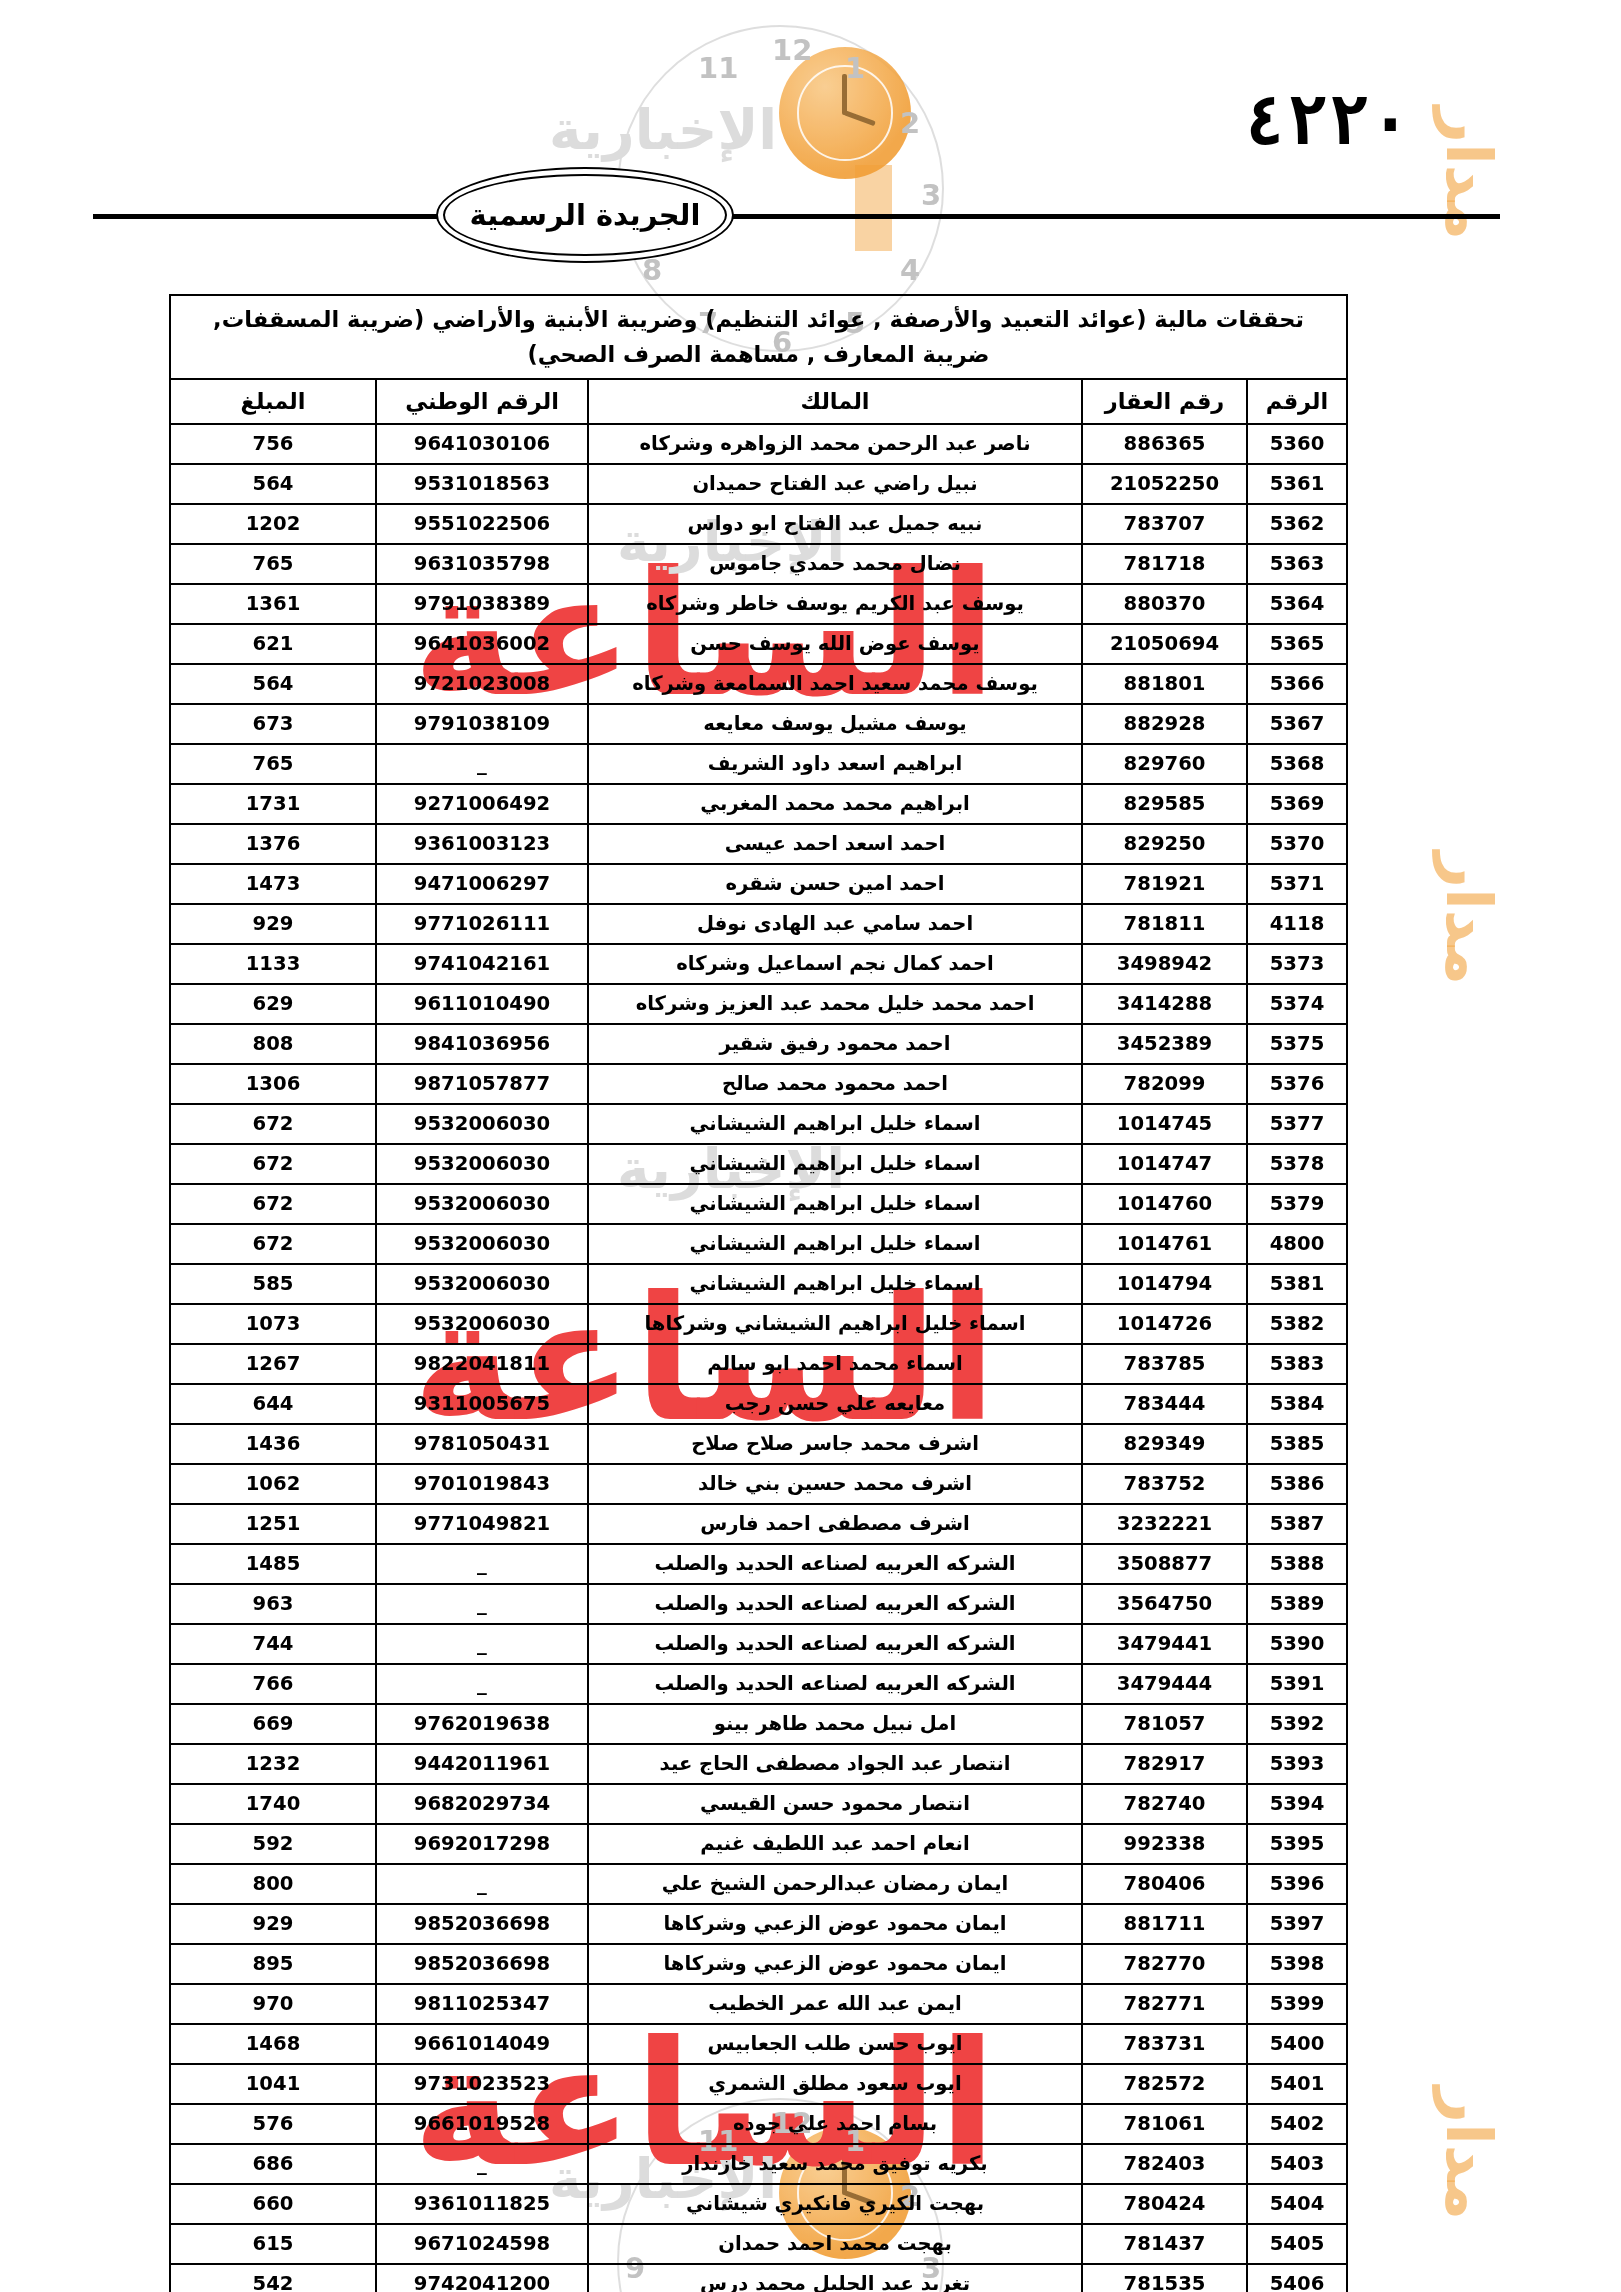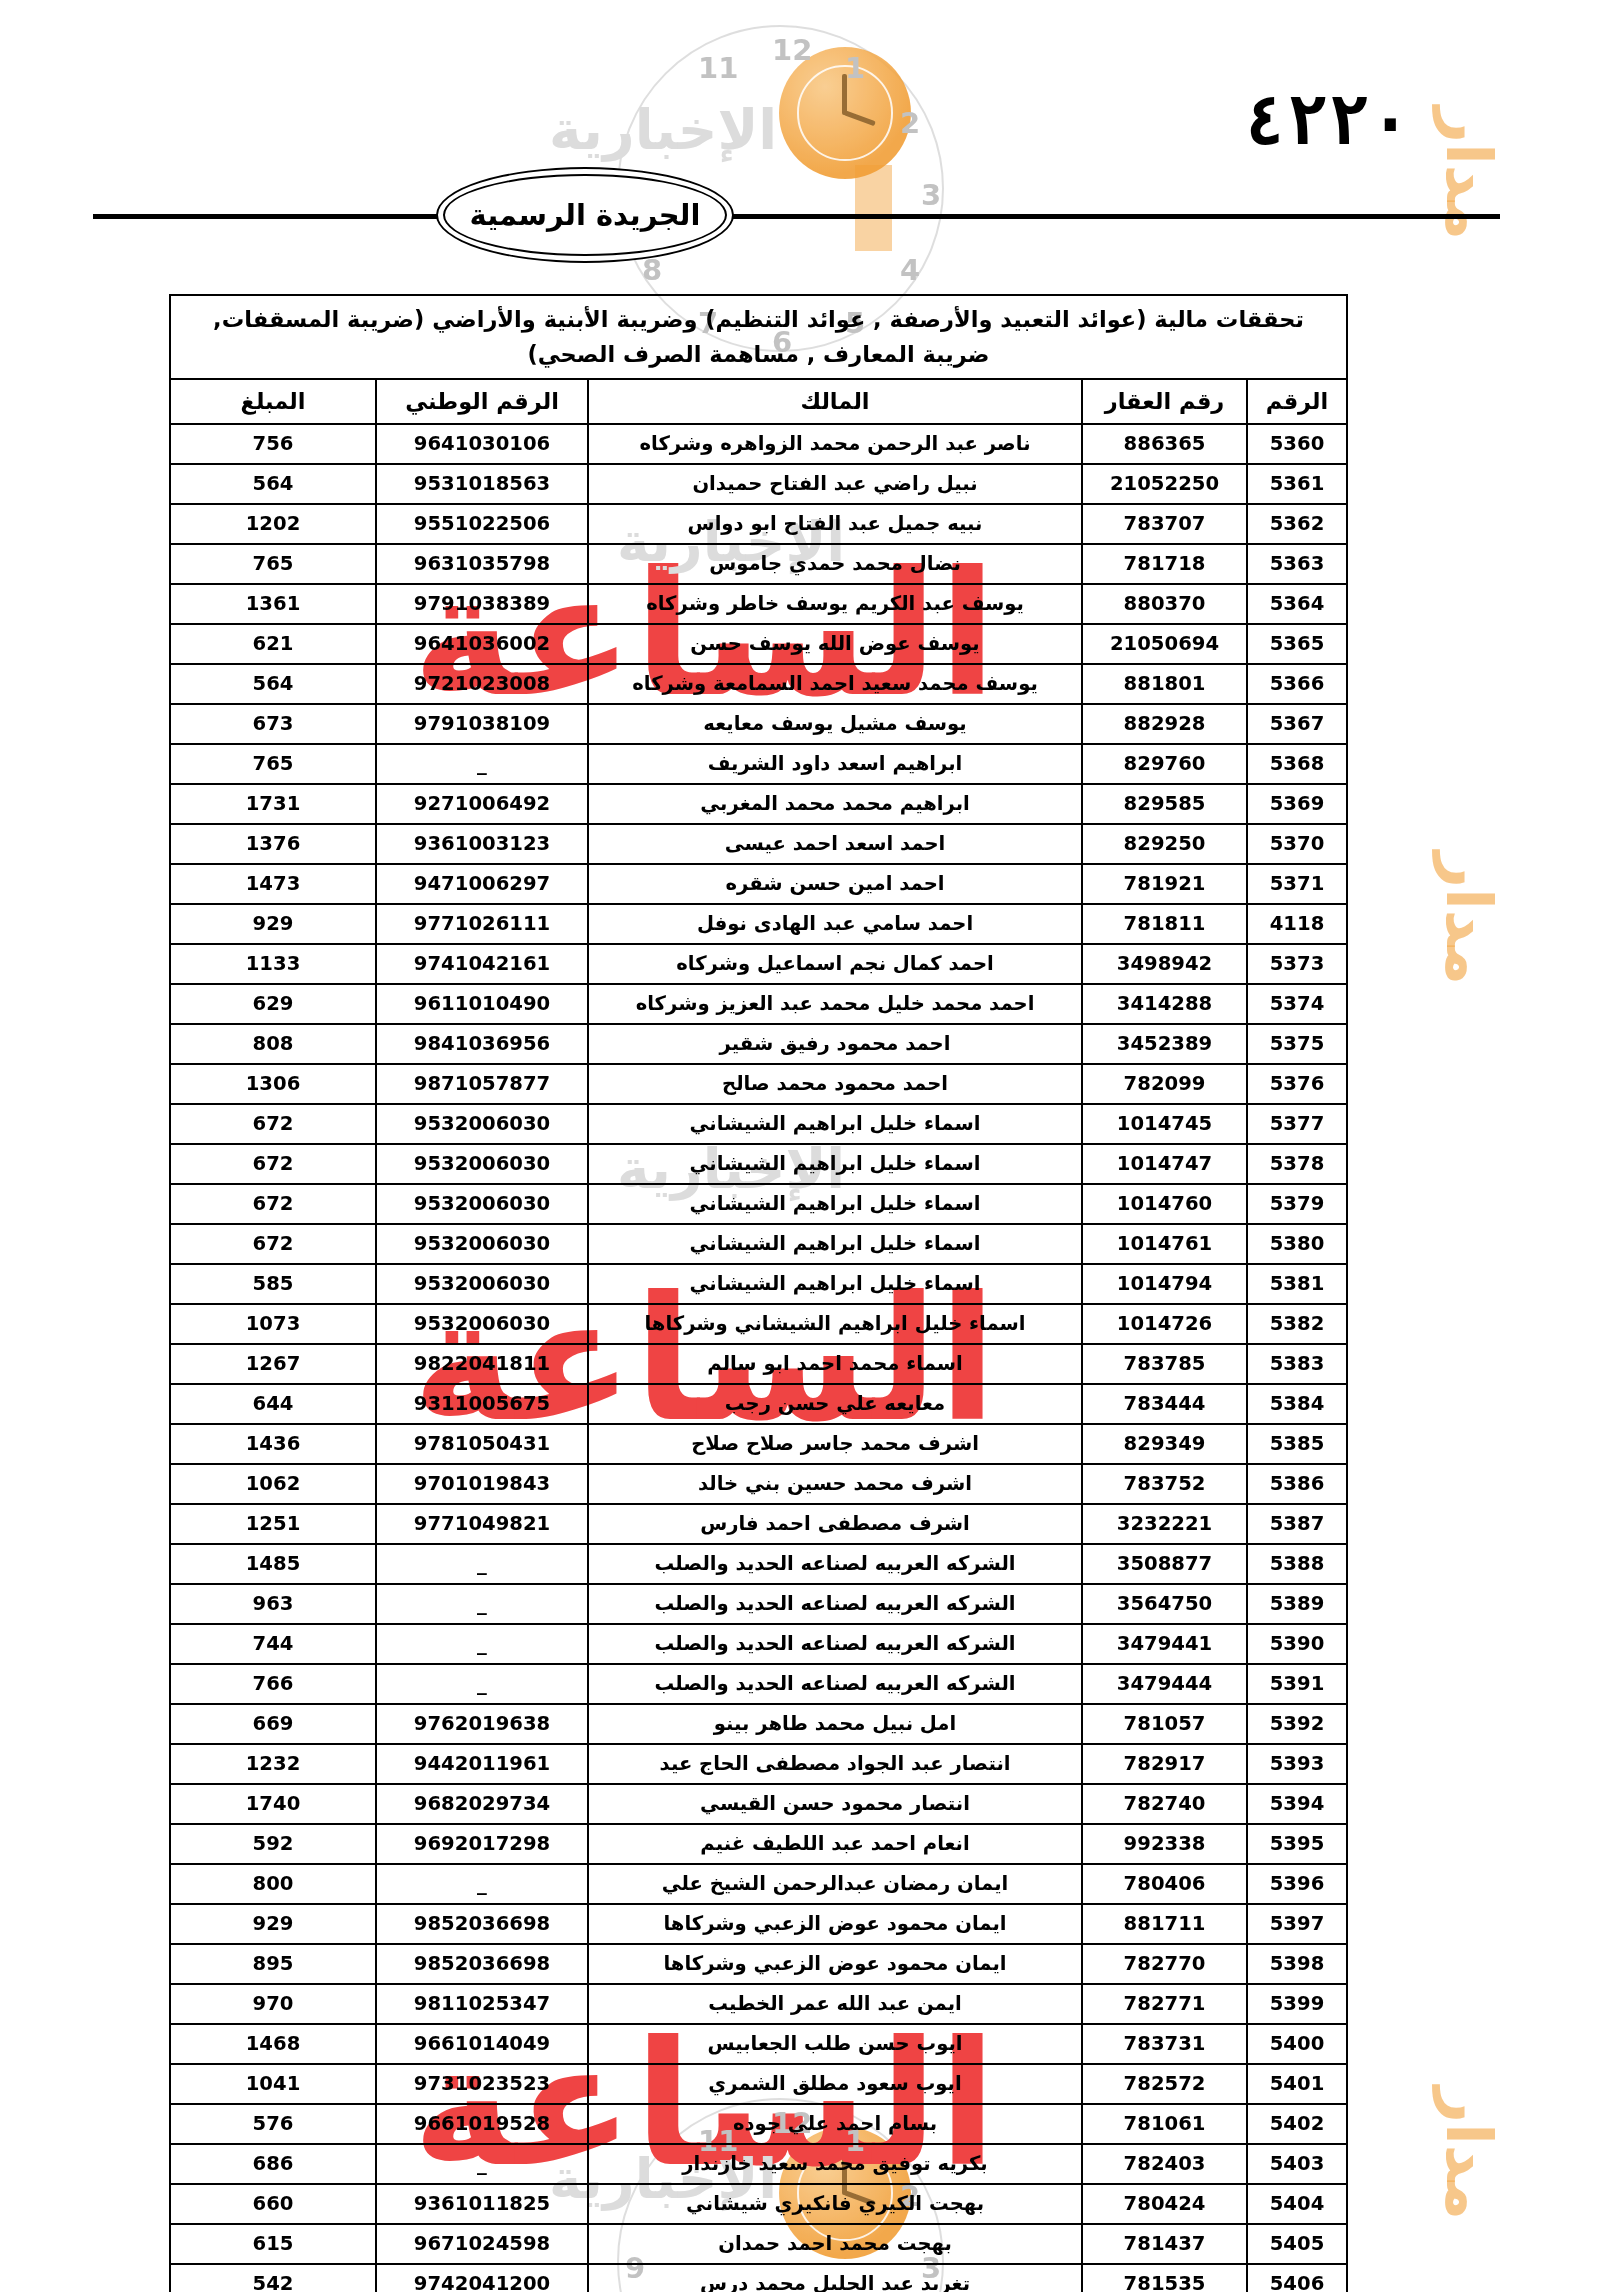--- a/index.html
+++ b/index.html
@@ -263,21 +263,21 @@
         <td class="c4">672</td>
       </tr>
       <tr>
         <td class="c0">5379</td>
         <td class="c1">1014760</td>
         <td class="c2">اسماء خليل ابراهيم الشيشاني</td>
         <td class="c3">9532006030</td>
         <td class="c4">672</td>
       </tr>
       <tr>
-        <td class="c0">5380</td>
+        <td class="c0">4800</td>
         <td class="c1">1014761</td>
         <td class="c2">اسماء خليل ابراهيم الشيشاني</td>
         <td class="c3">9532006030</td>
         <td class="c4">672</td>
       </tr>
       <tr>
         <td class="c0">5381</td>
         <td class="c1">1014794</td>
         <td class="c2">اسماء خليل ابراهيم الشيشاني</td>
         <td class="c3">9532006030</td>

